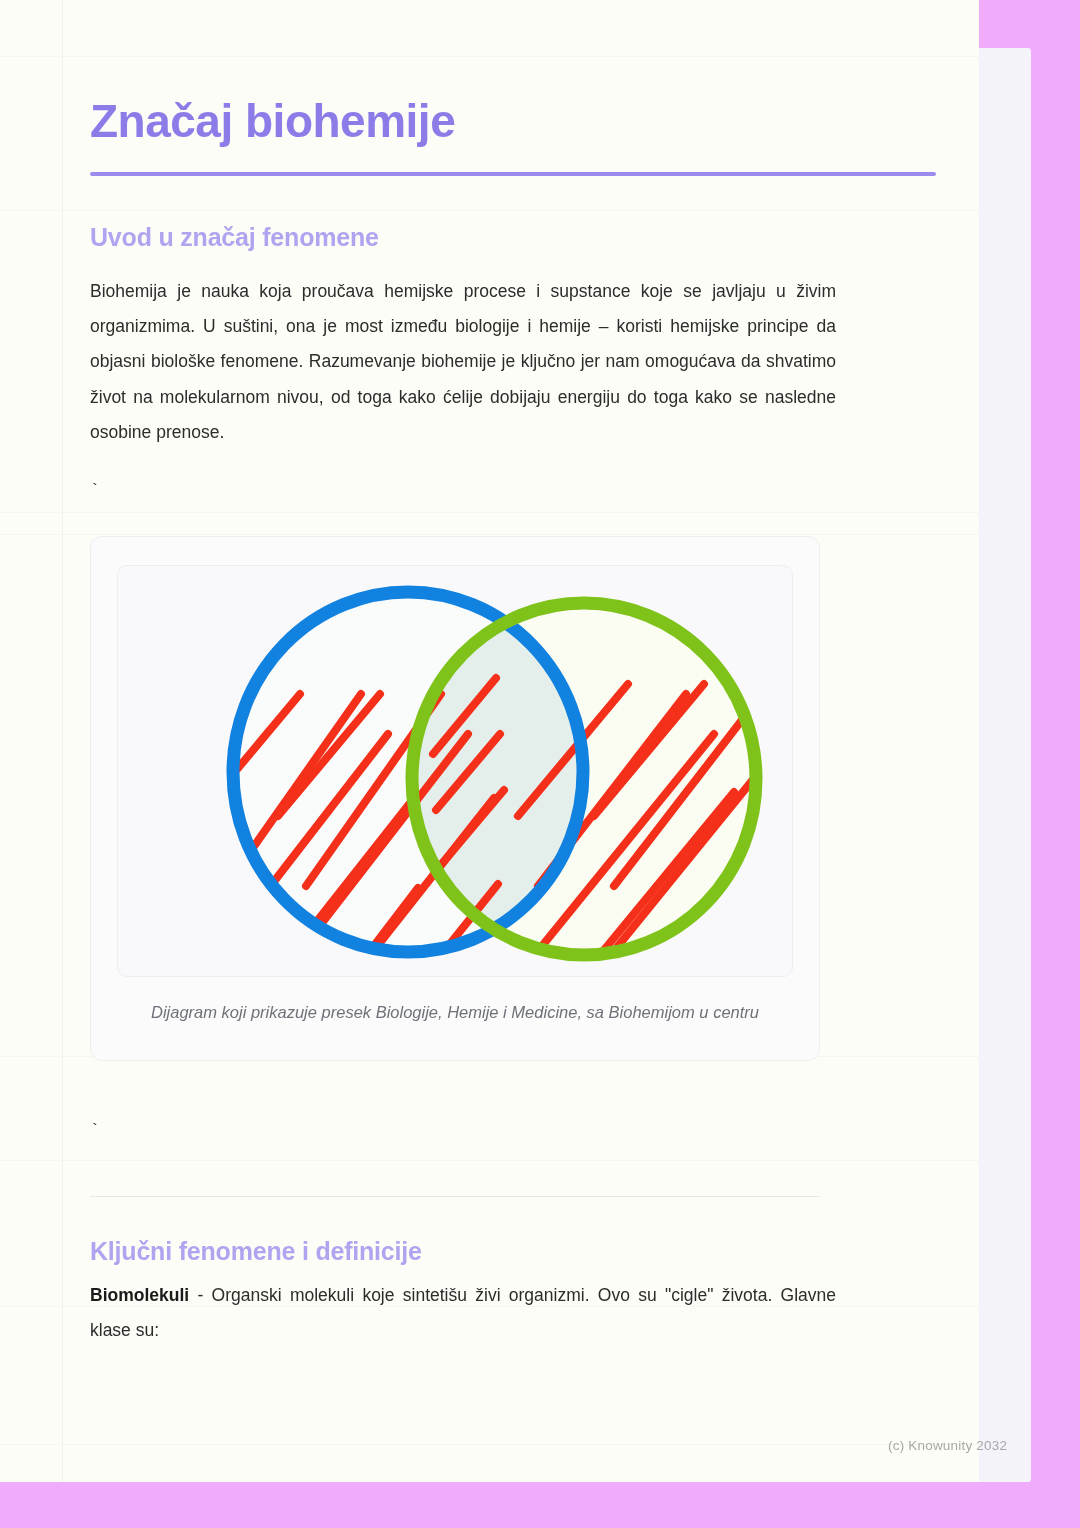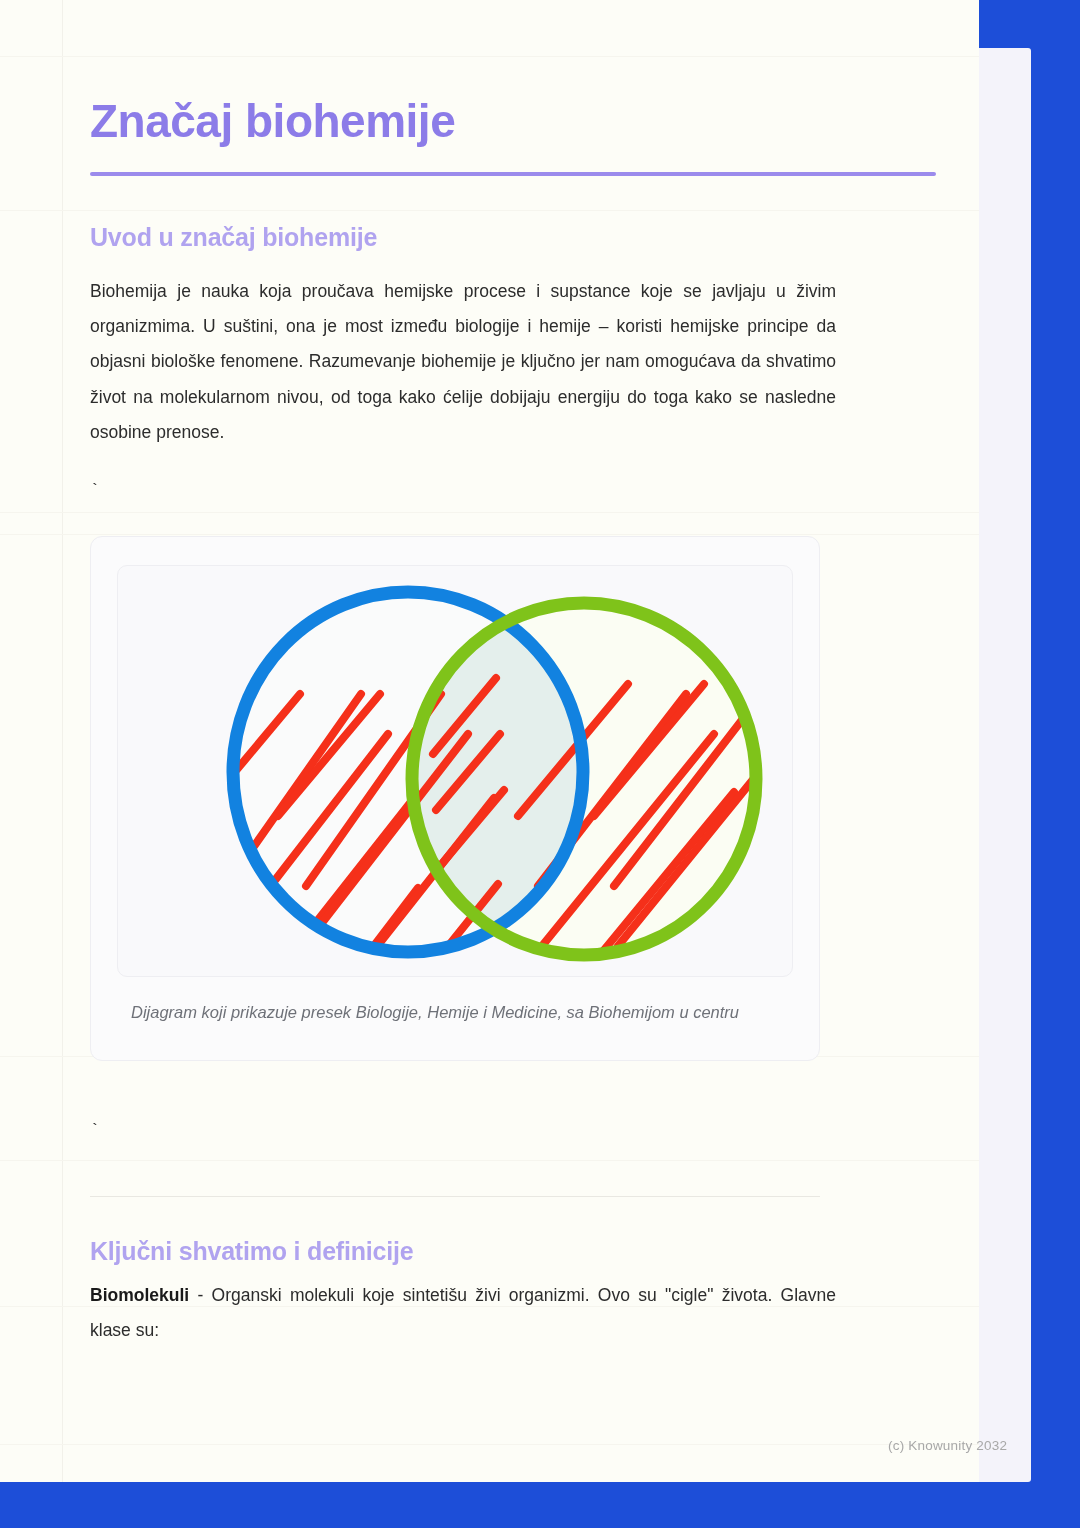--- a/index.html
+++ b/index.html
@@ -15,21 +15,21 @@
     font-family: "Liberation Sans", sans-serif;
     -webkit-font-smoothing: antialiased;
   }
 
   
   #page-stack {
     position: absolute;
     left: 0; top: 0;
     width: 1080px;
     height: 1528px;
-    background: #1d4ed8;
+    background: #f0abfc;
   }
   #paper-shadow-right {
     position: absolute;
     left: 977px;
     top: 48px;
     width: 52px;
     height: 1434px;
     background: #f4f3fa;
     border-left: 2px solid #dcd8f2;
     border-top-right-radius: 3px;
@@ -133,21 +133,21 @@
     border-radius: 10px;
     box-sizing: border-box;
     overflow: hidden;
   }
   #figure-caption {
     margin-top: 22px;
     font-size: 16.5px;
     line-height: 1.62;
     font-style: italic;
     color: #6e7178;
-    text-align: left;
+    text-align: center;
     padding: 0 14px;
   }
 
   #section-divider {
     margin-top: 57px;
     width: 730px;
     height: 1px;
     background: #e9e8e2;
   }
 
@@ -182,21 +182,21 @@
     <div class="rule-h" style="top:1160px;"></div>
     <div class="rule-h" style="top:1306px;"></div>
     <div class="rule-h" style="top:1444px;"></div>
 
     <div id="content">
 
       <h1 id="page-title">Značaj biohemije</h1>
 
       <div id="title-rule"></div>
 
-      <h2 id="intro-heading" class="section-heading">Uvod u značaj biohemije</h2>
+      <h2 id="intro-heading" class="section-heading">Uvod u značaj fenomene</h2>
 
       <p id="intro-paragraph" class="body-text">Biohemija je nauka koja proučava hemijske procese i supstance koje se javljaju u živim organizmima. U suštini, ona je most između biologije i hemije – koristi hemijske principe da objasni biološke fenomene. Razumevanje biohemije je ključno jer nam omogućava da shvatimo život na molekularnom nivou, od toga kako ćelije dobijaju energiju do toga kako se nasledne osobine prenose.</p>
 
       <div id="tick-one" class="tick-line">`</div>
 
       <div id="figure-card">
         <div id="diagram-frame">
           <svg width="676" height="412" viewBox="0 0 676 412">
             <defs>
               <clipPath id="clipLeft">
@@ -262,21 +262,21 @@
           </svg>
         </div>
 
         <div id="figure-caption">Dijagram koji prikazuje presek Biologije, Hemije i Medicine, sa Biohemijom u centru</div>
       </div>
 
       <div id="tick-two" class="tick-line" style="margin-top:62px;">`</div>
 
       <div id="section-divider"></div>
 
-      <h2 id="keyterms-heading" class="section-heading">Ključni shvatimo i definicije</h2>
+      <h2 id="keyterms-heading" class="section-heading">Ključni fenomene i definicije</h2>
 
       <p id="keyterms-paragraph" class="body-text"><span class="bold-term">Biomolekuli</span><span> - Organski molekuli koje sintetišu živi organizmi. Ovo su "cigle" života. Glavne klase su:</span></p>
 
     </div>
 
     <div id="footer-credit">(c) Knowunity 2032</div>
 
   </div>
 </div>
 

